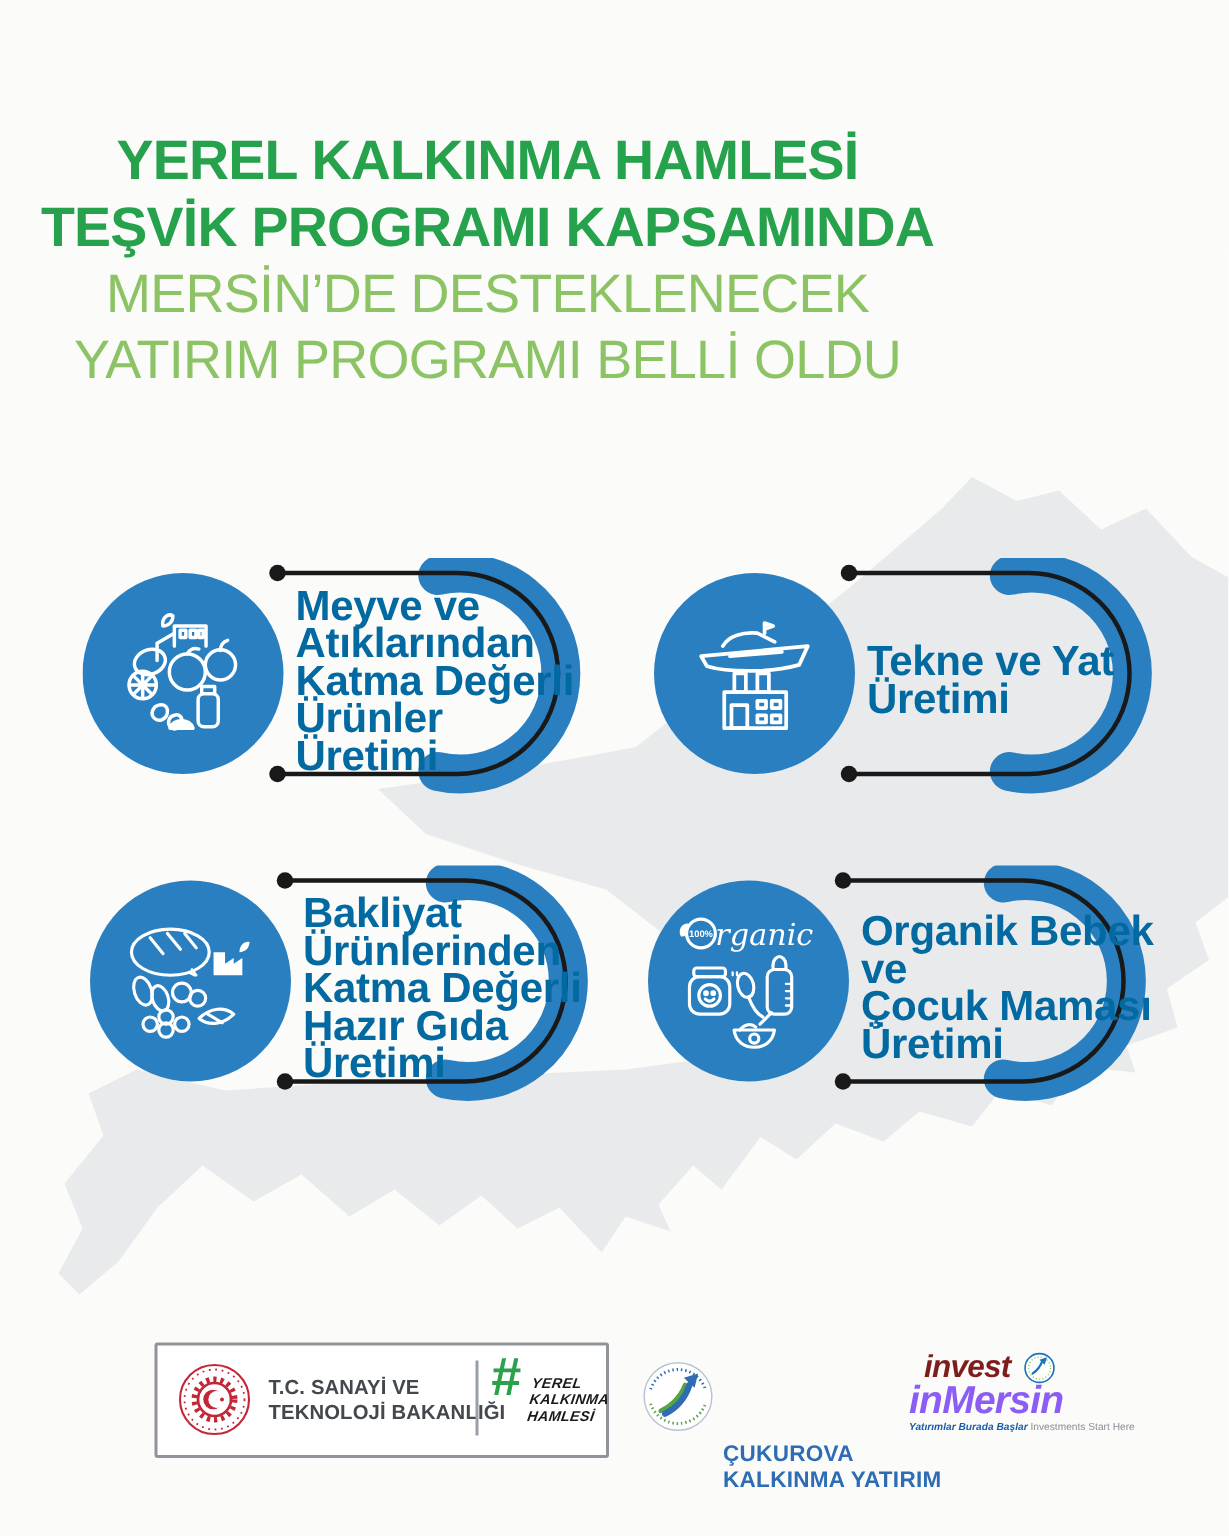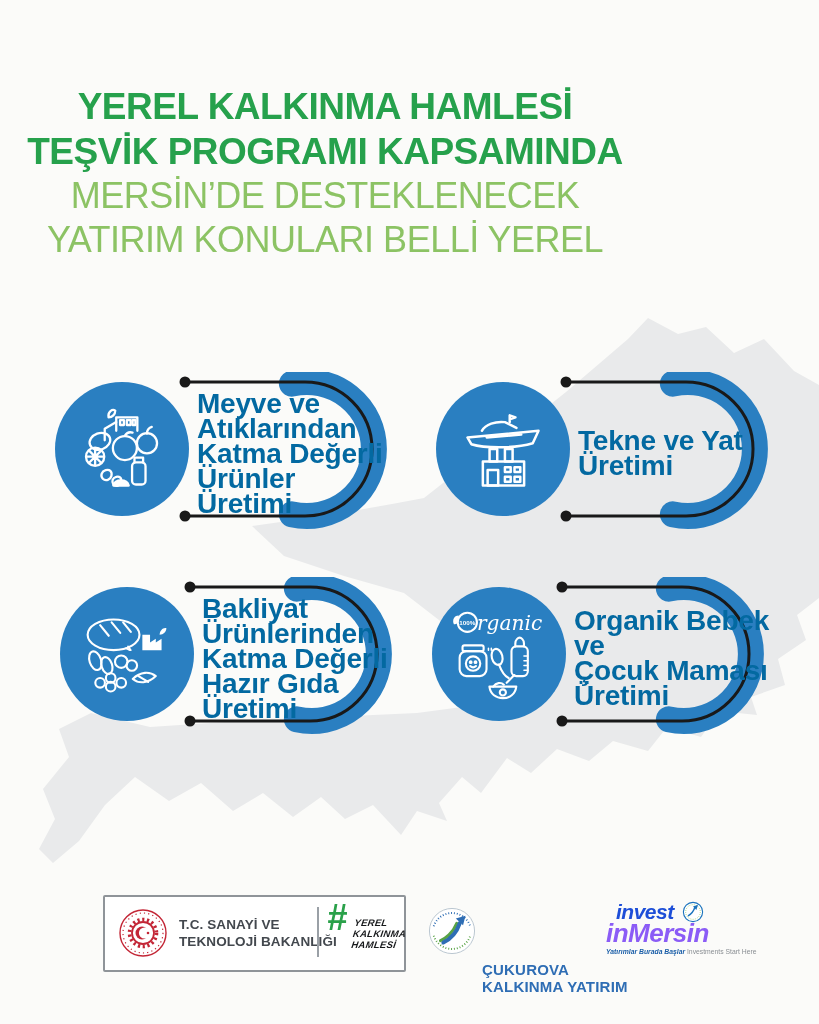--- a/index.html
+++ b/index.html
@@ -27,21 +27,21 @@
   .gov-text{position:absolute;left:74px;top:19px;font-size:13.5px;font-weight:700;color:#43484e;line-height:17px;letter-spacing:0.1px;}
   .gov-divider{position:absolute;left:212px;top:10px;width:2px;height:50px;background:#9aa0a6;}
   .ykh{position:absolute;left:222px;top:2px;width:74px;height:66px;}
   .ykh-hash{position:absolute;left:0;top:-2px;font-size:36px;font-weight:700;color:#2aa14a;font-style:italic;}
   .ykh-lines{position:absolute;left:26px;top:18px;font-size:9.5px;font-weight:700;font-style:italic;
              color:#17191b;line-height:11px;letter-spacing:0.3px;transform:skewX(-8deg);}
   .cka{position:absolute;left:428px;top:907px;}
   .cka-text{position:absolute;left:482px;top:915px;font-size:15px;font-weight:700;color:#2e6db4;line-height:17px;letter-spacing:0.2px;margin-top:46px;}
   .invest{position:absolute;left:606px;top:900px;width:150px;}
   .invest-row1{display:flex;align-items:center;gap:8px;padding-left:10px;}
-  .invest-word1{font-size:21px;font-weight:700;font-style:italic;color:#1d4ed8;letter-spacing:-0.5px;}
+  .invest-word1{font-size:21px;font-weight:700;font-style:italic;color:#7f1d1d;letter-spacing:-0.5px;}
   .invest-row2{margin-top:-4px;font-size:26px;font-weight:700;font-style:italic;color:#8b5cf6;letter-spacing:-0.5px;line-height:26px;}
   .invest-row3{margin-top:2px;font-size:6.8px;line-height:8px;white-space:nowrap;}
   .invest-tr{color:#1a5ea8;font-weight:700;font-style:italic;}
   .invest-en{color:#8a8f94;}
 </style>
 </head>
 <body>
 
 <div class="poster">
 
@@ -53,21 +53,21 @@
       L135 777 L105 805 L79 841 L53 863 L39 849 L55 819 L43 789 L69 757 L59 729 L91 713
       L150 727 L240 721 L330 717 L417 713 L462 707
       L497 689 L473 661 L448 627 L404 593 L344 576 L284 556 L252 526
       L330 515 L392 504 L424 498 L452 476 L492 445 L532 419 L566 392 L600 363 L628 339 Z"></path>
   </svg>
 
   <div class="title">
     <div class="t-bold">YEREL KALKINMA HAMLESİ</div>
     <div class="t-bold">TEŞVİK PROGRAMI KAPSAMINDA</div>
     <div class="t-light">MERSİN’DE DESTEKLENECEK</div>
-    <div class="t-light">YATIRIM KONULARI BELLİ YEREL</div>
+    <div class="t-light">YATIRIM PROGRAMI BELLİ OLDU</div>
   </div>
 
   <div class="item" id="item1">
     <svg class="item-svg" width="340" height="165" viewBox="0 0 340 165">
       <path d="M236.9 11.7 A67 67 0 1 1 236.9 142.3" fill="none" stroke="#2a7fc1" stroke-width="26" stroke-linecap="round"></path>
       <path d="M130 10 H250 A67 67 0 1 1 250 144 H130" fill="none" stroke="#191919" stroke-width="3"></path>
       <circle cx="130" cy="10" r="5.5" fill="#191919"></circle>
       <circle cx="130" cy="144" r="5.5" fill="#191919"></circle>
       <circle cx="67" cy="77" r="67" fill="#2a7fc1"></circle>
       <g transform="translate(19,29) scale(0.96)" stroke="#fff" fill="none" stroke-width="2.4" stroke-linecap="round" stroke-linejoin="round">

